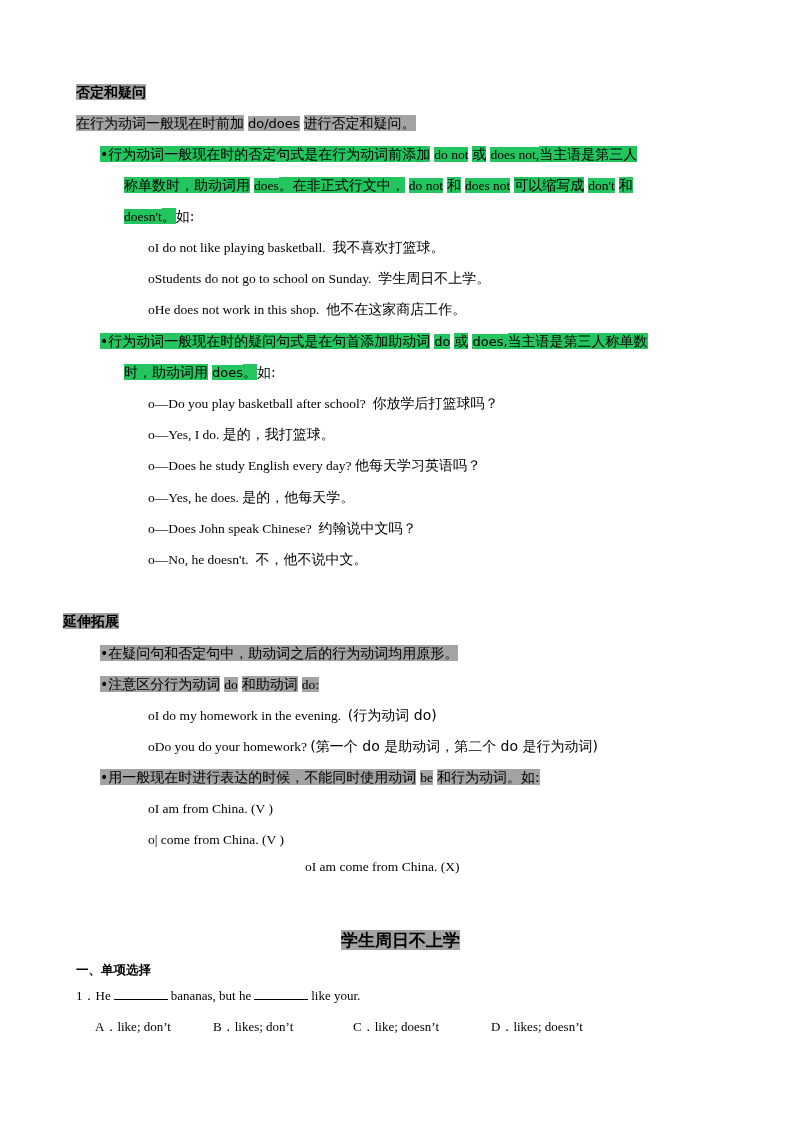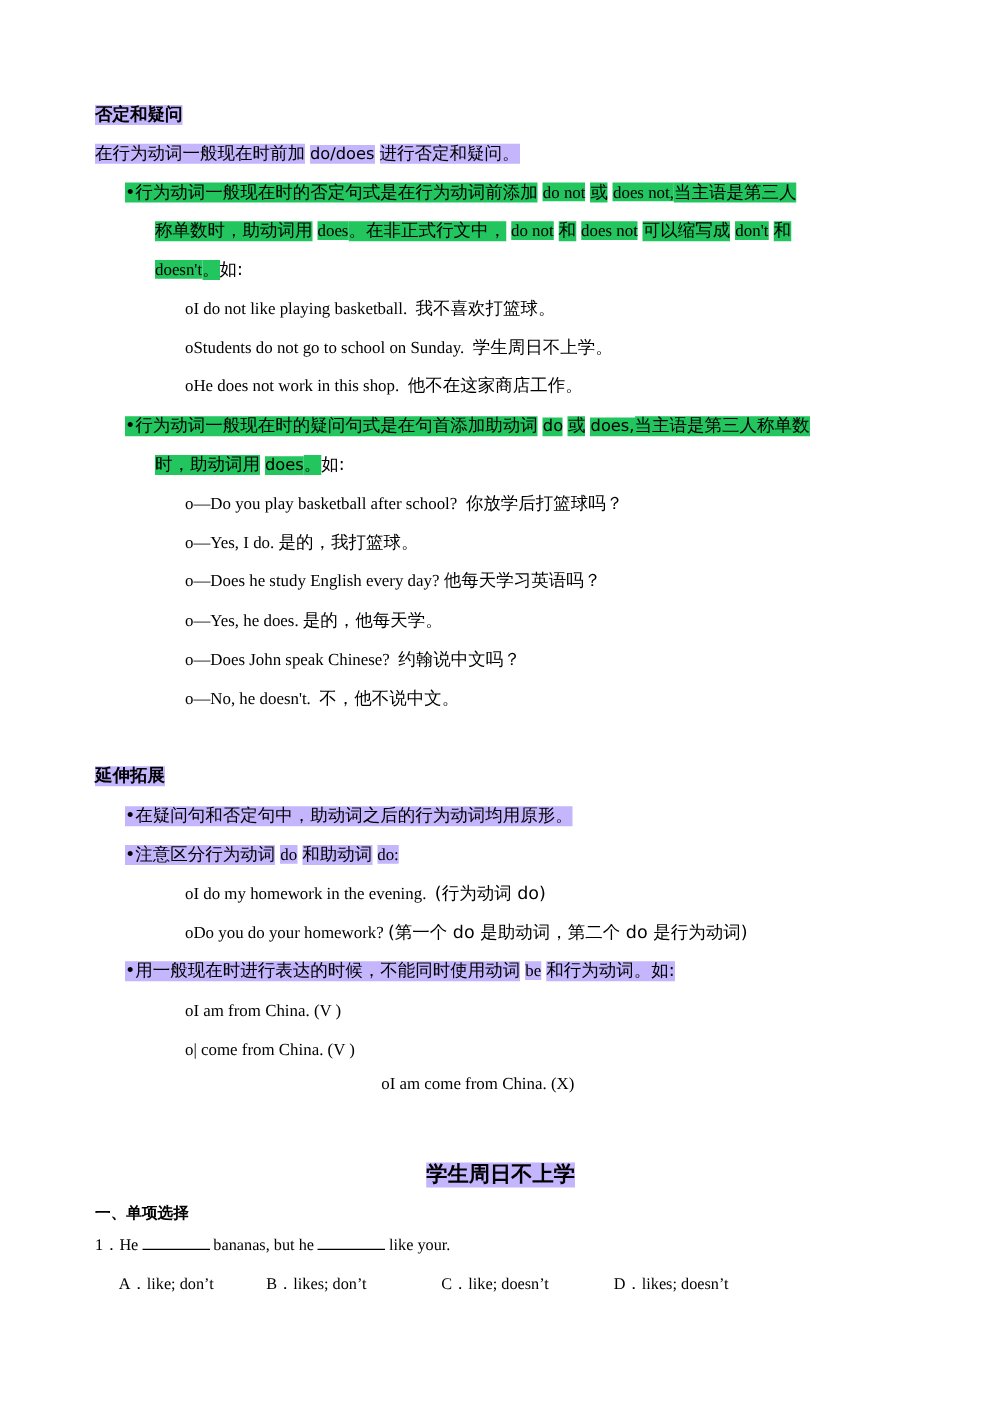--- a/index.html
+++ b/index.html
@@ -4,21 +4,21 @@
 <style>
   html, body { margin: 0; padding: 0; background: #ffffff; }
   body {
     width: 794px; height: 1123px; position: relative; overflow: hidden;
     font-family: "Liberation Serif", "DejaVu Serif", serif;
     color: #000; font-size: 14px;
   }
   .line { position: absolute; white-space: nowrap; line-height: 20px; font-size: 14px; }
   .cjk { font-family: "DejaVu Sans", sans-serif; font-size: 14px; }
   .heading { font-weight: bold; font-family: "DejaVu Sans", sans-serif; font-size: 14px; }
-  .hl-y { background: #c4b5fd; }
+  .hl-y { background: #a3a3a3; }
   .hl-g { background: #22c55e; }
   .gap { display: inline-block; width: 4px; }
   .title-main { font-size: 17px; font-weight: bold; font-family: "DejaVu Sans", sans-serif; }
   .blank { display: inline-block; width: 54px; border-bottom: 1px solid #000; height: 13px; vertical-align: baseline; margin: 0 3px; }
   .opt { display: inline-block; }
   .sec-label { font-size: 12.5px; font-weight: bold; font-family: "DejaVu Sans", sans-serif; }
   .ex { font-size: 13.5px; }
 </style>
 </head>
 <body>
@@ -70,21 +70,21 @@
 <div class="line ex" style="left:148px; top:487px;">
   <span>o—Yes, he  does.</span>&nbsp;<span class="cjk">是的，他每天学。</span>
 </div>
 <div class="line ex" style="left:148px; top:518px;">
   <span>o—Does John  speak Chinese?</span>&nbsp;&nbsp;<span class="cjk">约翰说中文吗？</span>
 </div>
 <div class="line ex" style="left:148px; top:549px;">
   <span>o—No, he doesn't.</span>&nbsp;&nbsp;<span class="cjk">不，他不说中文。</span>
 </div>
 
-<div class="line heading" style="left:76px; top:611px;">
+<div class="line heading" style="left:63px; top:611px;">
   <span class="hl-y">延伸拓展</span>
 </div>
 <div class="line cjk" style="left:100px; top:643px;text-align:center;">
   <span class="hl-y">•在疑问句和否定句中，助动词之后的行为动词均用原形。</span>
 </div>
 <div class="line cjk" style="left:100px; top:674px;">
   <span class="hl-y">•注意区分行为动词</span><span class="gap"></span><span class="hl-y ex" style="font-family:'Liberation Serif',serif;">do</span><span class="gap"></span><span class="hl-y">和助动词</span><span class="gap"></span><span class="hl-y ex" style="font-family:Liberation Serif, serif;">do:</span>
 </div>
 <div class="line ex" style="left:148px; top:705px;">
   <span>oI do my homework  in the  evening.</span>&nbsp;&nbsp;<span class="cjk">(行为动词 do)</span>

